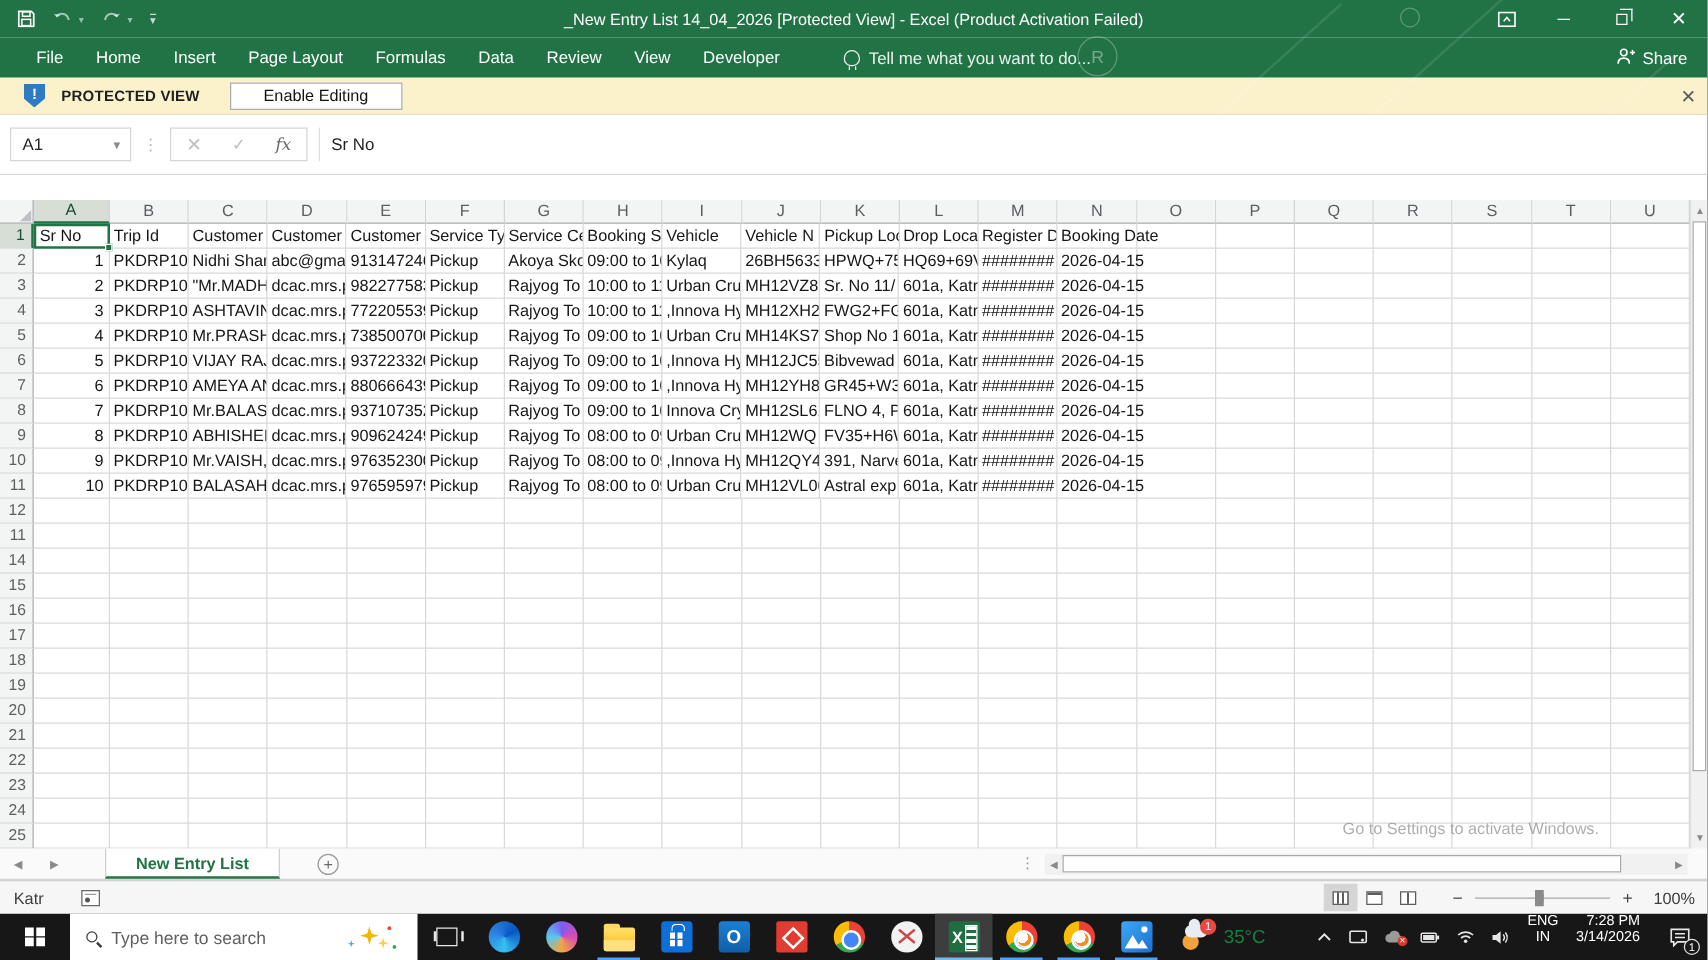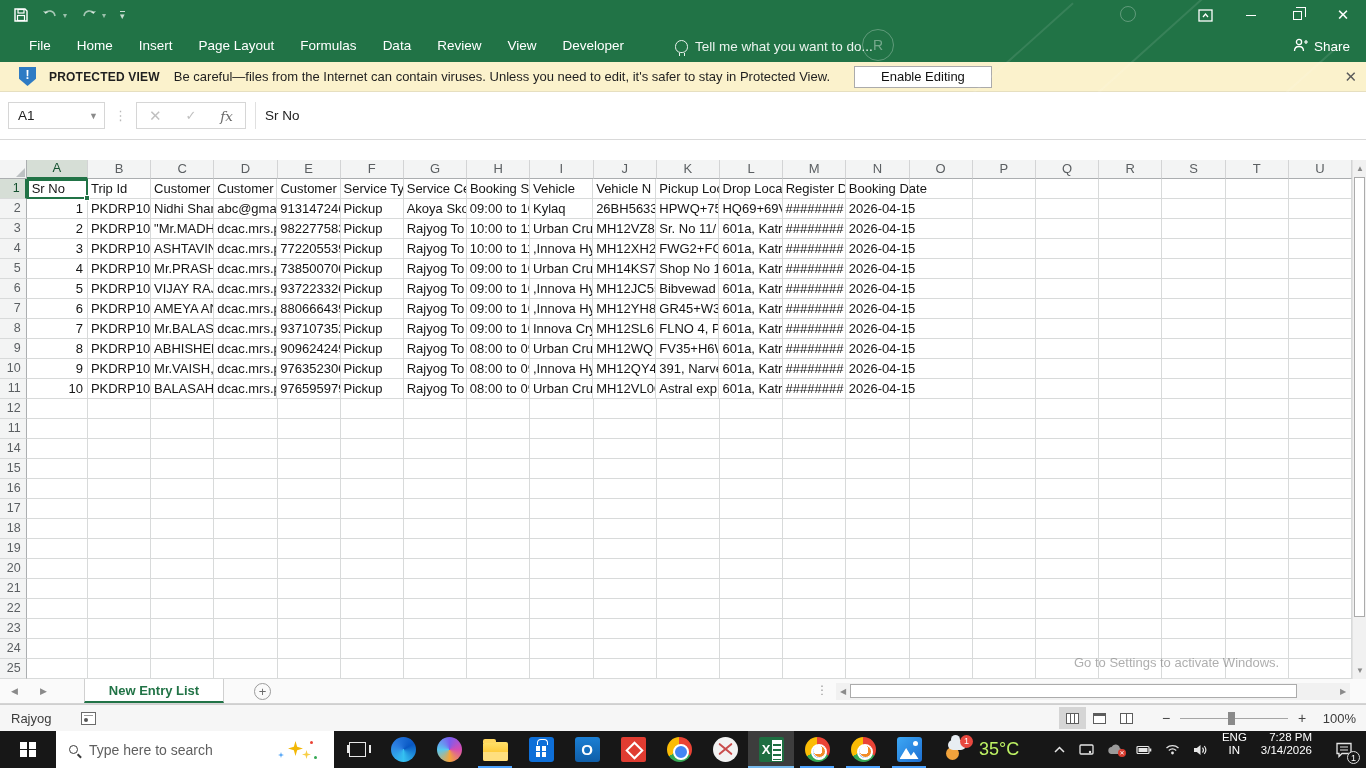--- a/index.html
+++ b/index.html
@@ -156,21 +156,21 @@
   .i-excel::after { content:""; position:absolute; right:2px; top:3px; width:8px; height:19px; background:repeating-linear-gradient(#fff 0 3px,#1E6E41 3px 5px); border:1px solid #fff; }
   .i-photos { background:linear-gradient(135deg,#3DA8F5,#1D6FD2); border-radius:3px; }
   .i-photos::before { content:""; position:absolute; left:3px; bottom:3px; width:19px; height:11px; background:#fff; clip-path:polygon(0 100%,35% 0,60% 70%,75% 35%,100% 100%); }
   .i-photos::after { content:""; position:absolute; right:4px; top:4px; width:5px; height:5px; border-radius:50%; background:#fff; }
   .weather { display:flex; align-items:center; gap:9px; padding:0 12px; position:relative; }
   .wicon { position:relative; width:26px; height:22px; }
   .wmoon { position:absolute; left:2px; bottom:1px; width:13px; height:13px; border-radius:50%; background:#F2A33C; }
   .wcloud { position:absolute; left:4px; top:1px; width:18px; height:10px; border-radius:6px; background:#E8EDF2; }
   .wcloud::before { content:""; position:absolute; left:3px; top:-5px; width:9px; height:9px; border-radius:50%; background:#E8EDF2; }
   .wbadge { position:absolute; right:-3px; top:-4px; width:13px; height:13px; border-radius:50%; background:#E8483F; color:#fff; font-size:9px; text-align:center; line-height:13px; }
-  .wtemp { color:#bef264; font-size:18px; }
+  .wtemp { color:#15803d; font-size:15px; }
   .tray { display:flex; align-items:center; gap:13px; margin-left:14px; }
   .tray svg { display:block; }
   .langblock { margin-left:14px; text-align:center; color:#fff; font-size:11.5px; line-height:13px; }
   .clock { margin-left:14px; text-align:right; color:#fff; font-size:11.5px; line-height:13px; }
   .action { margin-left:10px; width:44px; display:flex; align-items:center; justify-content:center; position:relative; }
   .acbadge { position:absolute; right:6px; bottom:4px; width:13px; height:13px; border:1px solid #ddd; border-radius:50%; color:#fff; font-size:9px; text-align:center; line-height:12px; background:#171717; }
 </style>
 </head>
 <body>
 
@@ -194,20 +194,21 @@
       <span class="mini-caret">▾</span>
       <span>
           <svg width="16" height="13" viewBox="0 0 16 13">
             <path d="M13 4 C10 1 4 1 3 7" fill="none" stroke="rgba(255,255,255,.6)" stroke-width="1.6"></path>
             <path d="M15 2 l-2.5 3 -3-2 z" fill="rgba(255,255,255,.6)"></path>
           </svg>
         </span>
       <span class="mini-caret">▾</span>
       <span style="color:rgba(255,255,255,.75); font-size:9px; border-top:1.5px solid rgba(255,255,255,.75); line-height:8px;">▾</span>
     </div>
+    <div class="title-text">_New Entry List 14_04_2026  [Protected View] - Excel (Product Activation Failed)</div>
     <div class="winctl">
       <div class="winbtn">
           <svg width="15" height="13" viewBox="0 0 15 13">
             <rect x="1" y="1" width="13" height="11" fill="none" stroke="#fff" stroke-width="1.3"></rect>
             <path d="M5 8 l2.5-3 2.5 3" fill="none" stroke="#fff" stroke-width="1.3"></path>
           </svg>
         </div>
       <div class="winbtn">
           <span class="min-glyph"></span>
         </div>
@@ -246,21 +247,20 @@
             <path d="M1.5 13 c0-3 2-4.5 4.5-4.5 s4.5 1.5 4.5 4.5" fill="none" stroke="#fff" stroke-width="1.3"></path>
             <path d="M11 4 h4 M13 2 v4" stroke="#fff" stroke-width="1.2"></path>
           </svg></span>
       <span>Share</span>
     </div>
   </div>
 
   <div class="pvbanner">
     <span class="shield"></span>
     <span class="pv-title">PROTECTED VIEW</span>
-    <span class="pv-msg">Be careful—files from the Internet can contain viruses. Unless you need to edit, it's safer to stay in Protected View.</span>
     <button class="pv-btn">Enable Editing</button>
     <span class="pv-close">✕</span>
   </div>
 
   <div class="formularow">
     <div class="namebox">
       <span>A1</span>
       <span class="caret">▼</span>
     </div>
     <span class="fdots">⋮</span>
@@ -916,21 +916,21 @@
     <div class="hscroll">
       <div class="hs-btn">◀</div>
       <div class="hs-track">
           <div class="hs-thumb"></div>
         </div>
       <div class="hs-btn">▶</div>
     </div>
   </div>
 
   <div class="statusbar">
-    <span class="status-mode">Rajyog</span>
+    <span class="status-mode">Katr</span>
     <span class="macro-icon"></span>
     <div class="status-right">
       <div class="viewbtn on">
           <span class="vicon v-normal"></span>
         </div>
       <div class="viewbtn">
           <span class="vicon v-layout"></span>
         </div>
       <div class="viewbtn">
           <span class="vicon v-break"></span>

